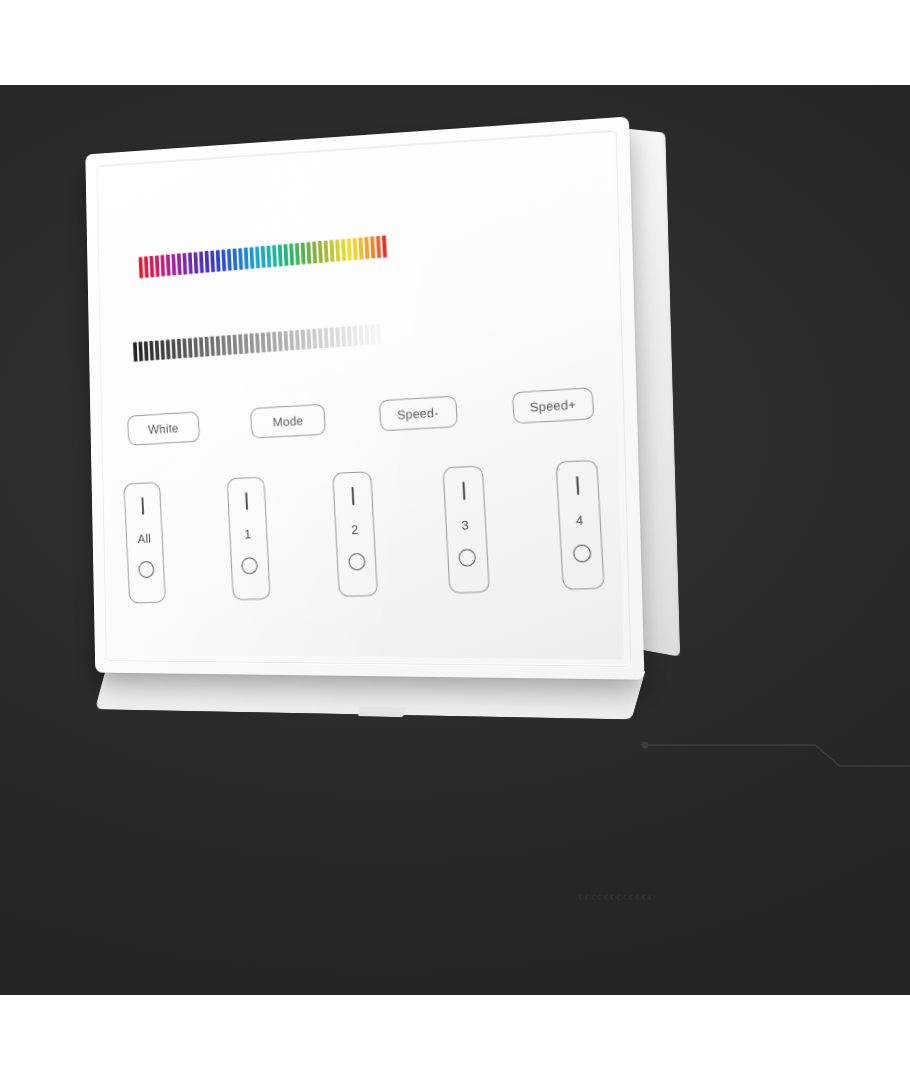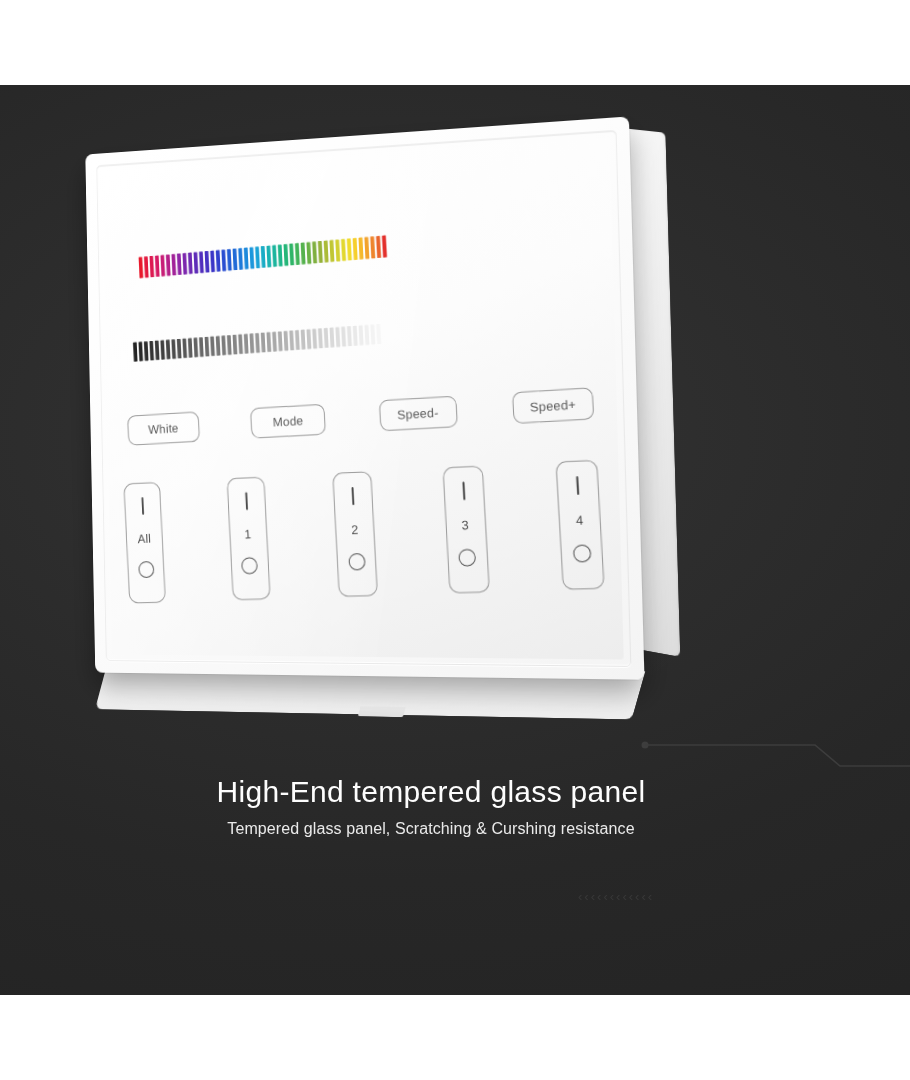--- a/index.html
+++ b/index.html
@@ -465,24 +465,20 @@
           </div>
         </div>
       </div>
     </div>
 
     <svg class="tech-line" viewBox="0 0 270 40">
       <circle cx="5" cy="5" r="3.5" fill="#3d3d3d"></circle>
       <path d="M5 5 L175 5 L200 26 L270 26" stroke="#3d3d3d" stroke-width="1.6" fill="none"></path>
     </svg>
 
-    <div class="caption">
-      <div class="caption-title">High-End tempered glass panel</div>
-      <div class="caption-sub">Tempered glass panel, Scratching &amp; Curshing resistance</div>
-    </div>
 
     <div class="chevrons" id="chevrons">
         <span>‹</span>
         <span>‹</span>
         <span>‹</span>
         <span>‹</span>
         <span>‹</span>
         <span>‹</span>
         <span>‹</span>
         <span>‹</span>

